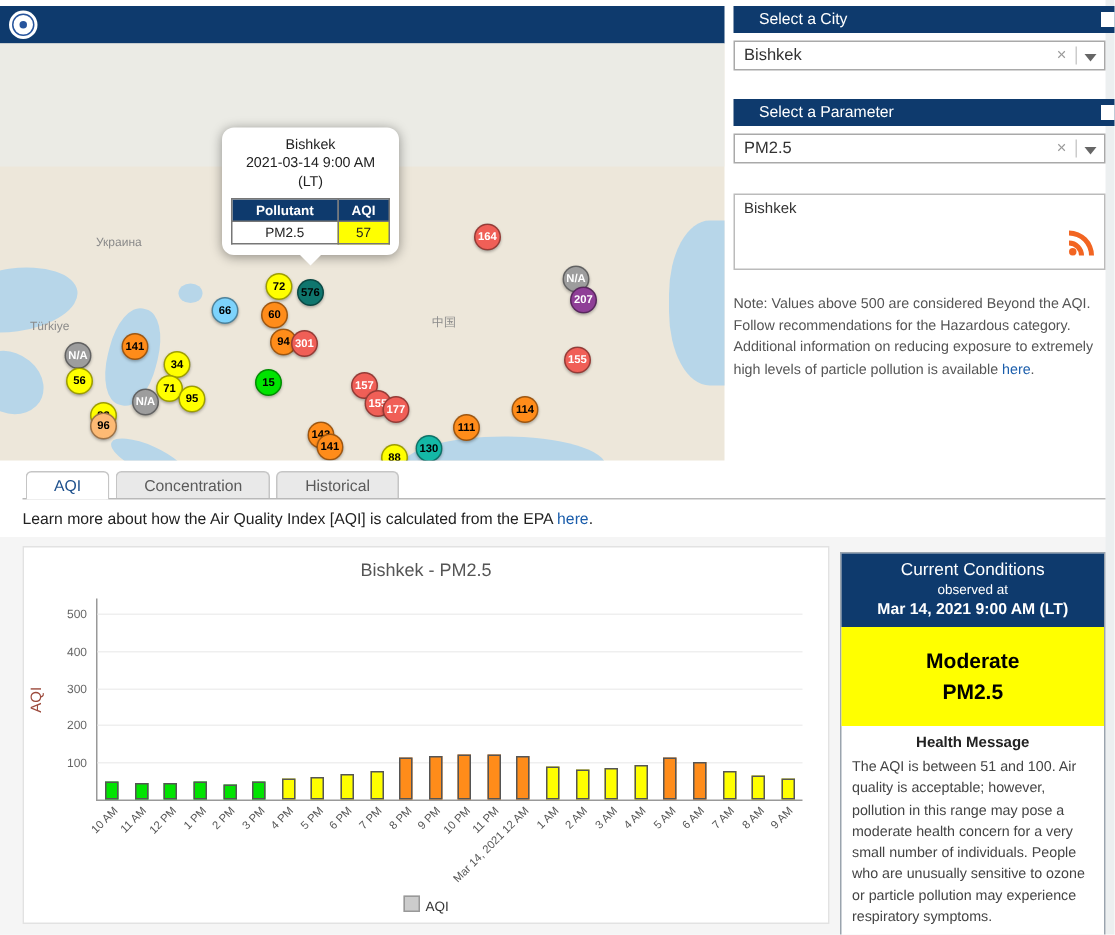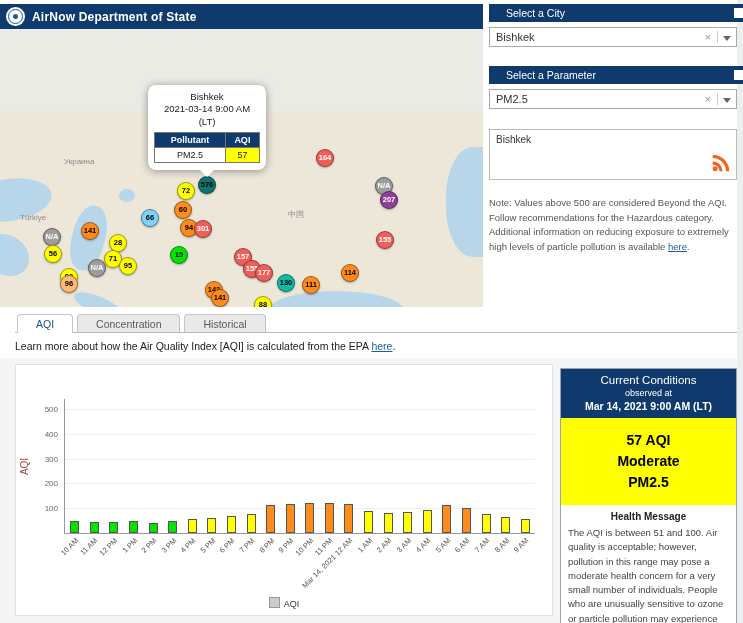--- a/index.html
+++ b/index.html
@@ -56,21 +56,21 @@
     box-sizing:border-box;font-size:11px;color:#333;line-height:18px;padding-left:6px;cursor:pointer;}
   #city-select{top:27px;} #param-select{top:89px;}
   .select .clear{position:absolute;right:25px;top:0;color:#999;font-size:11px;cursor:pointer;}
   .select .divider{position:absolute;right:18px;top:3px;height:12px;border-left:1px solid #ccc;}
   .select .arrow{position:absolute;right:5px;top:8px;width:0;height:0;
     border-left:4px solid transparent;border-right:4px solid transparent;border-top:5px solid #666;}
   #rss-box{position:absolute;left:489px;top:129px;width:248px;height:51px;background:#fff;
     border:1px solid #bbb;box-sizing:border-box;font-size:10px;color:#333;padding:4px 6px;}
   #rss-icon{position:absolute;right:5px;bottom:4px;cursor:pointer;}
   #note{position:absolute;left:489px;top:196px;width:248px;font-size:9.5px;color:#555;line-height:1.55;}
-  a.link{color:#1a5dab;text-decoration:underline;cursor:pointer;margin-top:16px;}
+  a.link{color:#1a5dab;cursor:pointer;margin-top:16px;}
 
   
   #tabs{position:absolute;left:15px;top:314px;width:722px;height:19px;display:flex;gap:4px;
     border-bottom:1px solid #b9b9b9;box-sizing:border-box;padding-left:2px;}
   .tab{border:1px solid #c5c5c5;border-bottom:none;border-radius:4px 4px 0 0;background:#e9e9e9;
     color:#5a5a5a;font-size:10.5px;padding:3px 18px 0;cursor:pointer;}
   .tab.active{background:#fff;color:#1c4f8c;position:relative;top:0;height:19px;box-sizing:border-box;}
   #learn{position:absolute;left:15px;top:340px;font-size:10.5px;color:#222;}
 
   
@@ -102,60 +102,59 @@
   .cond-health-t{font-size:9.5px;color:#444;padding:2px 7px 7px;line-height:1.5;}
 </style>
 </head>
 <body>
 
 <div class="top-bg"></div>
 <div class="bottom-bg"></div>
 
 <div id="app-header">
   <div class="seal"></div>
-  <span class="title">AirNow Department of State</span>
 </div>
 
 <div id="map">
   <div class="north-land"></div>
   <div class="water sea-black"></div>
   <div class="water sea-med"></div>
   <div class="water sea-caspian"></div>
   <div class="water sea-aral"></div>
   <div class="water lake-balkhash"></div>
   <div class="water sea-east"></div>
   <div class="water sea-bengal"></div>
   <div class="water gulf"></div>
   <div id="map-labels">
       <div class="map-label" style="left: 26px; top: 128px; margin-left: 38px;">Украина</div>
       <div class="map-label" style="left: 20px; top: 184px;">Türkiye</div>
       <div class="map-label" style="left: 288px; top: 180px;">中国</div>
     </div>
   <div id="map-markers">
       <div class="marker" style="background: rgb(255, 255, 0); color: rgb(0, 0, 0); left: 177px; top: 153px;">72</div>
-      <div class="marker" style="background: #0f766e; color: rgb(0, 0, 0); left: 198px; top: 147px;">576</div>
+      <div class="marker" style="background: #0f766e; color: rgb(0, 0, 0); left: 198px; top: 157px;">576</div>
       <div class="marker" style="background: rgb(255, 140, 26); color: rgb(0, 0, 0); left: 174px; top: 172px;">60</div>
-      <div class="marker" style="background: #7dd3fc; color: rgb(0, 0, 0); left: 141px; top: 180px;">66</div>
-      <div class="marker" style="background: rgb(255, 255, 0); color: rgb(0, 0, 0); left: 109px; top: 205px;">28</div>
+      <div class="marker" style="background: #7dd3fc; color: rgb(0, 0, 0); left: 141px; top: 169px;">66</div>
+      <div class="marker" style="background: rgb(255, 255, 0); color: rgb(0, 0, 0); left: 109px; top: 205px;">34</div>
       <div class="marker" style="background: rgb(255, 140, 26); color: rgb(0, 0, 0); left: 81px; top: 193px;">141</div>
       <div class="marker" style="background: rgb(157, 157, 157); color: rgb(255, 255, 255); left: 43px; top: 199px;">N/A</div>
       <div class="marker" style="background: rgb(255, 140, 26); color: rgb(0, 0, 0); left: 180px; top: 190px;">94</div>
       <div class="marker" style="background: rgb(240, 95, 87); color: rgb(255, 255, 255); left: 194px; top: 191px;">301</div>
       <div class="marker" style="background: rgb(240, 95, 87); color: rgb(255, 255, 255); left: 316px; top: 120px;">164</div>
       <div class="marker" style="background: rgb(157, 157, 157); color: rgb(255, 255, 255); left: 375px; top: 148px;">N/A</div>
       <div class="marker" style="background: rgb(143, 63, 151); color: rgb(255, 255, 255); left: 380px; top: 162px;">207</div>
       <div class="marker" style="background: rgb(240, 95, 87); color: rgb(255, 255, 255); left: 376px; top: 202px;">155</div>
       <div class="marker" style="background: rgb(240, 95, 87); color: rgb(255, 255, 255); left: 234px; top: 219px;">157</div>
       <div class="marker" style="background: rgb(240, 95, 87); color: rgb(255, 255, 255); left: 243px; top: 231px;">155</div>
       <div class="marker" style="background: rgb(240, 95, 87); color: rgb(255, 255, 255); left: 255px; top: 235px;">177</div>
       <div class="marker" style="background: rgb(255, 140, 26); color: rgb(0, 0, 0); left: 302px; top: 247px;">111</div>
       <div class="marker" style="background: rgb(255, 140, 26); color: rgb(0, 0, 0); left: 341px; top: 235px;">114</div>
       <div class="marker" style="background: rgb(255, 140, 26); color: rgb(0, 0, 0); left: 205px; top: 252px;">143</div>
       <div class="marker" style="background: rgb(255, 140, 26); color: rgb(0, 0, 0); left: 211px; top: 260px;">141</div>
-      <div class="marker" style="background: #14b8a6; color: rgb(0, 0, 0); left: 277px; top: 245px;">130</div>
+      <div class="marker" style="background: #14b8a6; color: rgb(0, 0, 0); left: 277px; top: 261px;">130</div>
       <div class="marker" style="background: rgb(255, 255, 0); color: rgb(0, 0, 0); left: 254px; top: 267px;">88</div>
       <div class="marker" style="background: rgb(0, 228, 0); color: rgb(0, 0, 0); left: 170px; top: 217px;">15</div>
       <div class="marker" style="background: rgb(255, 255, 0); color: rgb(0, 0, 0); left: 44px; top: 216px;">56</div>
       <div class="marker" style="background: rgb(255, 255, 0); color: rgb(0, 0, 0); left: 104px; top: 221px;">71</div>
       <div class="marker" style="background: rgb(255, 255, 0); color: rgb(0, 0, 0); left: 119px; top: 228px;">95</div>
       <div class="marker" style="background: rgb(157, 157, 157); color: rgb(255, 255, 255); left: 88px; top: 230px;">N/A</div>
       <div class="marker" style="background: rgb(255, 255, 0); color: rgb(0, 0, 0); left: 60px; top: 239px;">92</div>
       <div class="marker" style="background: #fdba74; color: rgb(0, 0, 0); left: 60px; top: 246px;">96</div>
     </div>
 
@@ -219,20 +218,21 @@
   <div class="tab active">AQI</div>
   <div class="tab">Concentration</div>
   <div class="tab">Historical</div>
 </div>
 
 <div id="learn">
   <span>Learn more about how the Air Quality Index [AQI] is calculated from the EPA </span><a class="link">here</a><span>.</span>
 </div>
 
 <div id="chart-panel">
+  <div id="chart-title">Bishkek - PM2.5</div>
   <div id="ylabel">AQI</div>
   <div id="plot">
       <div class="grid" style="top: 109.2px;"></div>
       <div class="grid" style="top: 84.4px;"></div>
       <div class="grid" style="top: 59.6px;"></div>
       <div class="grid" style="top: 34.8px;"></div>
       <div class="grid" style="top: 10px;"></div>
       <div class="bar" style="left: 5.29167px; height: 11.904px; background: rgb(0, 228, 0);"></div>
       <div class="bar" style="left: 24.875px; height: 11.16px; background: rgb(0, 228, 0);"></div>
       <div class="bar" style="left: 44.4583px; height: 10.912px; background: rgb(0, 228, 0);"></div>
@@ -292,19 +292,18 @@
     <div class="xlabel" style="left: 408.208px;">9 AM</div>
   </div>
 
 <div id="cond">
   <div class="cond-header">
     <div class="ch1">Current Conditions</div>
     <div class="ch2">observed at</div>
     <div class="ch3">Mar 14, 2021 9:00 AM (LT)</div>
   </div>
   <div class="cond-yellow">
-    <div>57 AQI</div>
     <div>Moderate</div>
     <div>PM2.5</div>
   </div>
   <div class="cond-health-h">Health Message</div>
   <div class="cond-health-t">The AQI is between 51 and 100. Air quality is acceptable; however, pollution in this range may pose a moderate health concern for a very small number of individuals. People who are unusually sensitive to ozone or particle pollution may experience respiratory symptoms.</div>
 </div>
 
 </body></html>

